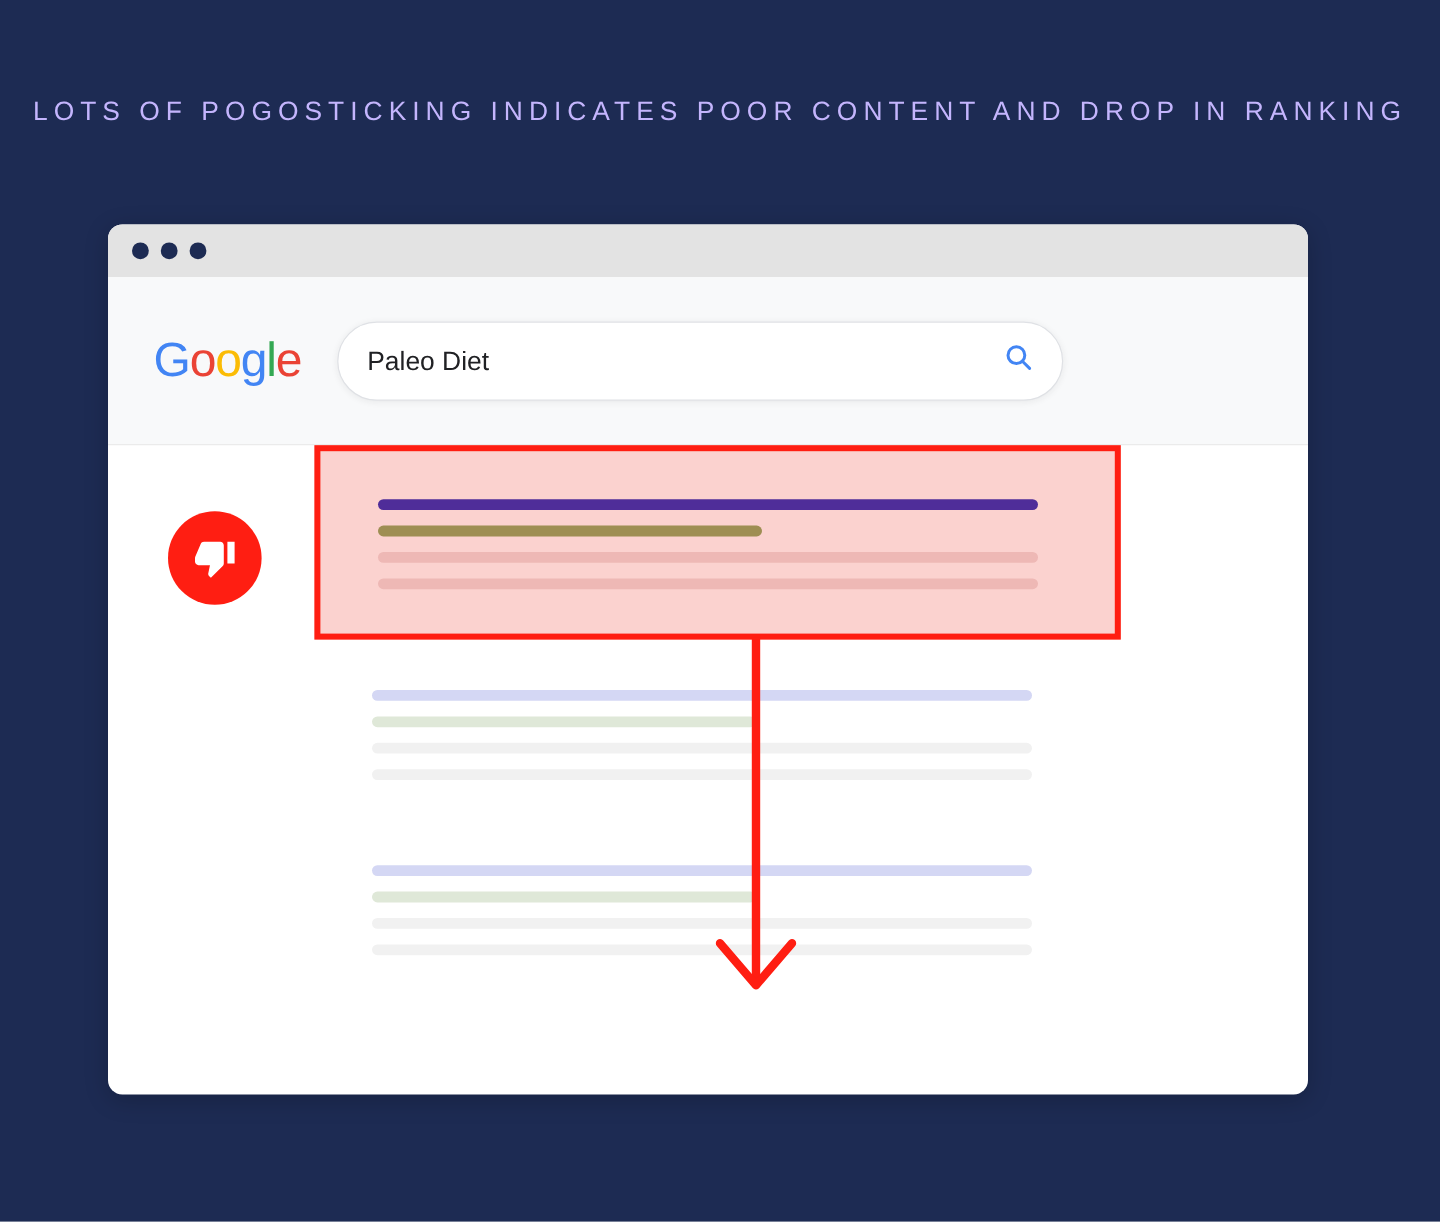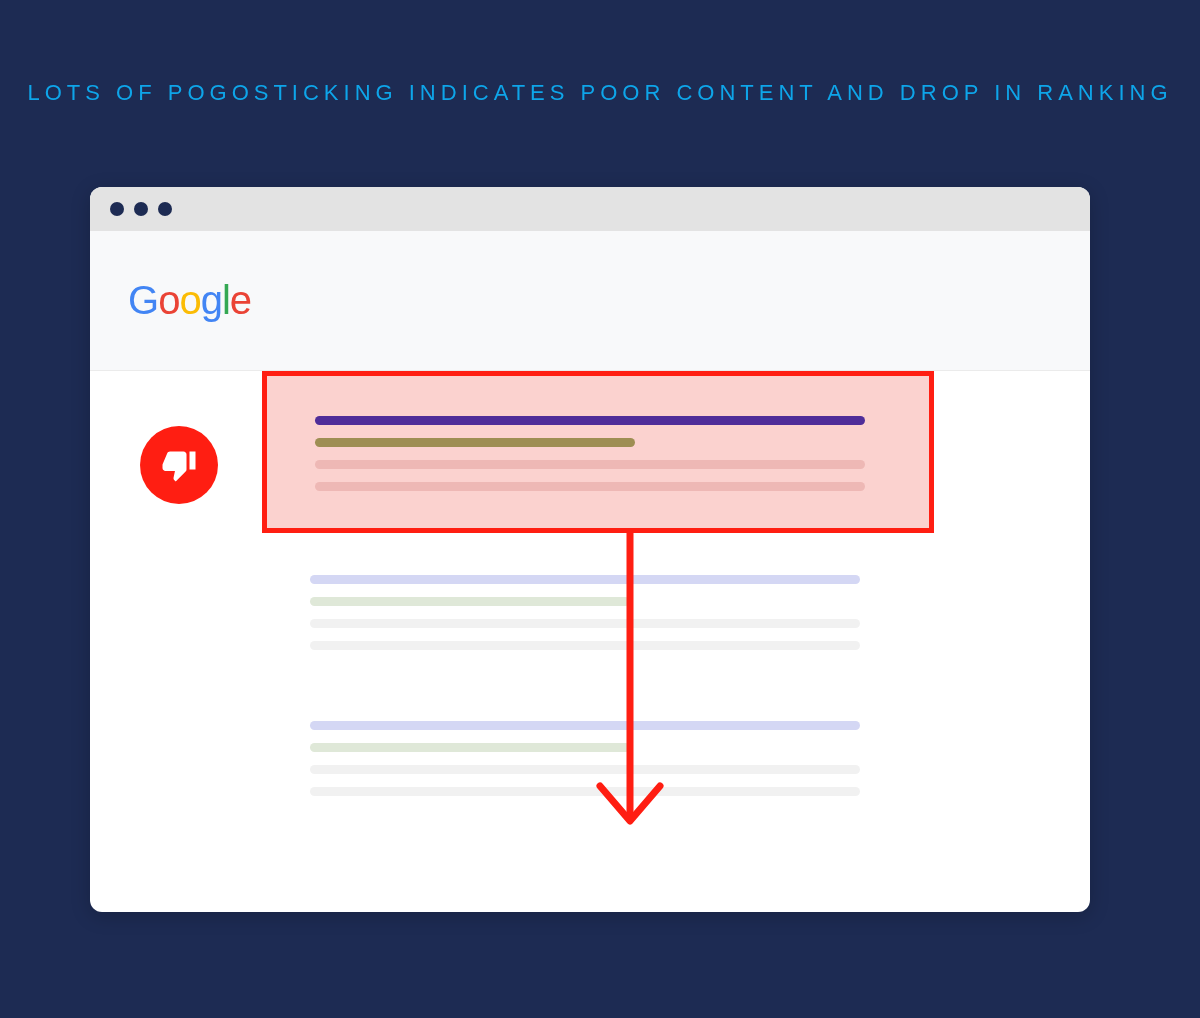--- a/index.html
+++ b/index.html
@@ -9,21 +9,21 @@
     }
     body {
       width: 1200px;
       height: 1018px;
       background: #1d2b53;
       font-family: -apple-system, BlinkMacSystemFont, 'Segoe UI', Arial, sans-serif;
       position: relative;
     }
     .title {
       text-align: center;
-      color: #0ea5e9;
+      color: #c4b5fd;
       font-size: 22px;
       font-weight: 400;
       letter-spacing: 5px;
       padding-top: 80px;
     }
     .browser-window {
       position: absolute;
       top: 187px;
       left: 90px;
       width: 1000px;
@@ -153,20 +153,29 @@
 
   <div class="search-header">
     <div class="google-logo">
       <span class="g-blue">G</span>
       <span class="g-red">o</span>
       <span class="g-yellow">o</span>
       <span class="g-blue">g</span>
       <span class="g-green">l</span>
       <span class="g-red">e</span>
     </div>
+    <div class="search-bar">
+      <span class="search-text">Paleo Diet</span>
+      <span class="search-icon">
+        <svg width="24" height="24" viewBox="0 0 24 24" fill="none" stroke="currentColor" stroke-width="2.5" stroke-linecap="round">
+          <circle cx="10" cy="10" r="7"></circle>
+          <line x1="21" y1="21" x2="15" y2="15"></line>
+        </svg>
+      </span>
+    </div>
   </div>
 
   <div class="results-area">
 
     <div class="thumbs-badge">
       <svg width="36" height="36" viewBox="0 0 24 24" fill="#fff">
         <path d="M15 3H6c-.83 0-1.54.5-1.84 1.22l-3.02 7.05c-.09.23-.14.47-.14.73v2c0 1.1.9 2 2 2h6.31l-.95 4.57-.03.32c0 .41.17.79.44 1.06L9.83 23l6.59-6.59c.36-.36.58-.86.58-1.41V5c0-1.1-.9-2-2-2zm4 0v12h4V3h-4z"></path>
       </svg>
     </div>
 

